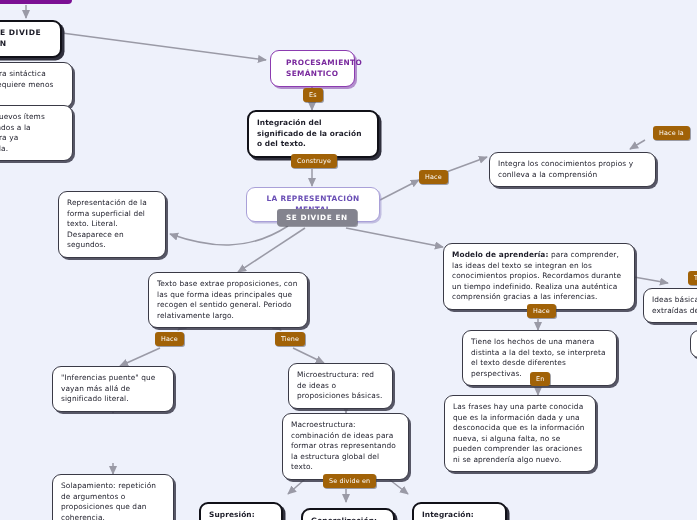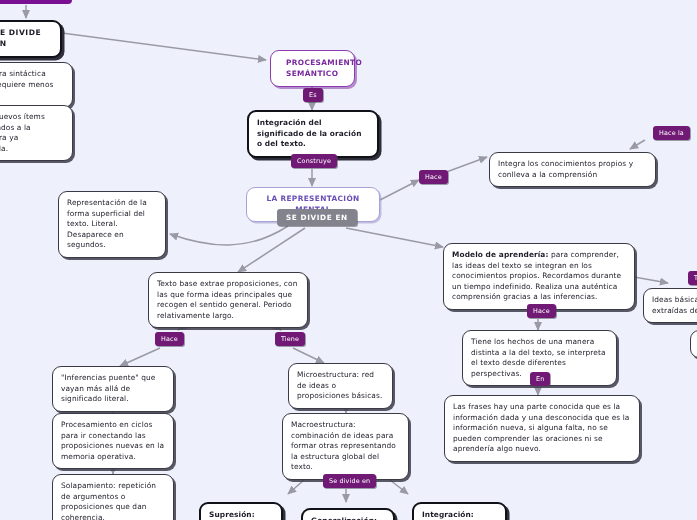--- a/index.html
+++ b/index.html
@@ -57,21 +57,21 @@
     color: #6a4fb5;
     font-weight: bold;
     border: 1.5px solid #a9a0d8;
     box-shadow: 1.5px 1.5px 0 0 rgba(150,140,200,0.5);
     letter-spacing: 0.35px;
   }
 
   
   .elabel {
     position: absolute;
-    background: #701a75;
+    background: #a16207;
     color: #ffffff;
     font-size: 6.4px;
     padding: 3px 6px;
     border-radius: 3px;
     white-space: nowrap;
     letter-spacing: 0.15px;
     box-shadow: 1px 1px 0 0 rgba(70,70,80,0.5);
   }
   .elabel.big {
     font-size: 7.3px;
@@ -174,30 +174,29 @@
   <div class="node" style="left:58px; top:191px; width:108px;">Representación de la forma superficial del texto. Literal. Desaparece en segundos.</div>
 
   <div class="node" style="left:148px; top:272px; width:160px;">Texto base extrae proposiciones, con las que forma ideas principales que recogen el sentido general. Periodo relativamente largo.</div>
 
   <div class="node" style="left:443px; top:243px; width:192px;">
     <b>Modelo de aprendería:</b><span> para comprender, las ideas del texto se integran en los conocimientos propios. Recordamos durante un tiempo indefinido. Realiza una auténtica comprensión gracias a las inferencias.</span>
   </div>
 
   <div class="node" style="left:462px; top:330px; width:155px;">Tiene los hechos de una manera distinta a la del texto, se interpreta el texto desde diferentes perspectivas.</div>
 
-  <div class="node" style="left:444px; top:395px; width:196px;">Las frases hay una parte conocida que es la información dada y una desconocida que es la información nueva, si alguna falta, no se pueden comprender las oraciones ni se aprendería algo nuevo.</div>
+  <div class="node" style="left:444px; top:395px; width:152px;">Las frases hay una parte conocida que es la información dada y una desconocida que es la información nueva, si alguna falta, no se pueden comprender las oraciones ni se aprendería algo nuevo.</div>
 
   <div class="node" style="left:643px; top:288px; width:95px; white-space:pre-line;">Ideas básicas
 extraídas del</div>
 
   <div class="node" style="left:690px; top:330px; width:60px; height:28px;"></div>
 
   <div class="node" style="left:52px; top:366px; width:122px;">"Inferencias puente" que vayan más allá de significado literal.</div>
 
-  <div class="node" style="left:52px; top:413px; width:122px;">Procesamiento en ciclos para ir conectando las proposiciones nuevas en la memoria operativa.</div>
 
   <div class="node" style="left:52px; top:474px; width:122px;">Solapamiento: repetición de argumentos o proposiciones que dan coherencia.</div>
 
   <div class="node" style="left:288px; top:363px; width:105px;">Microestructura: red de ideas o proposiciones básicas.</div>
 
   <div class="node" style="left:282px; top:413px; width:127px;">Macroestructura: combinación de ideas para formar otras representando la estructura global del texto.</div>
 
   <div class="node strong" style="left:199px; top:502px; width:84px;">Supresión:</div>
 
   <div class="node strong" style="left:301px; top:508px; width:94px;">Generalización:</div>

